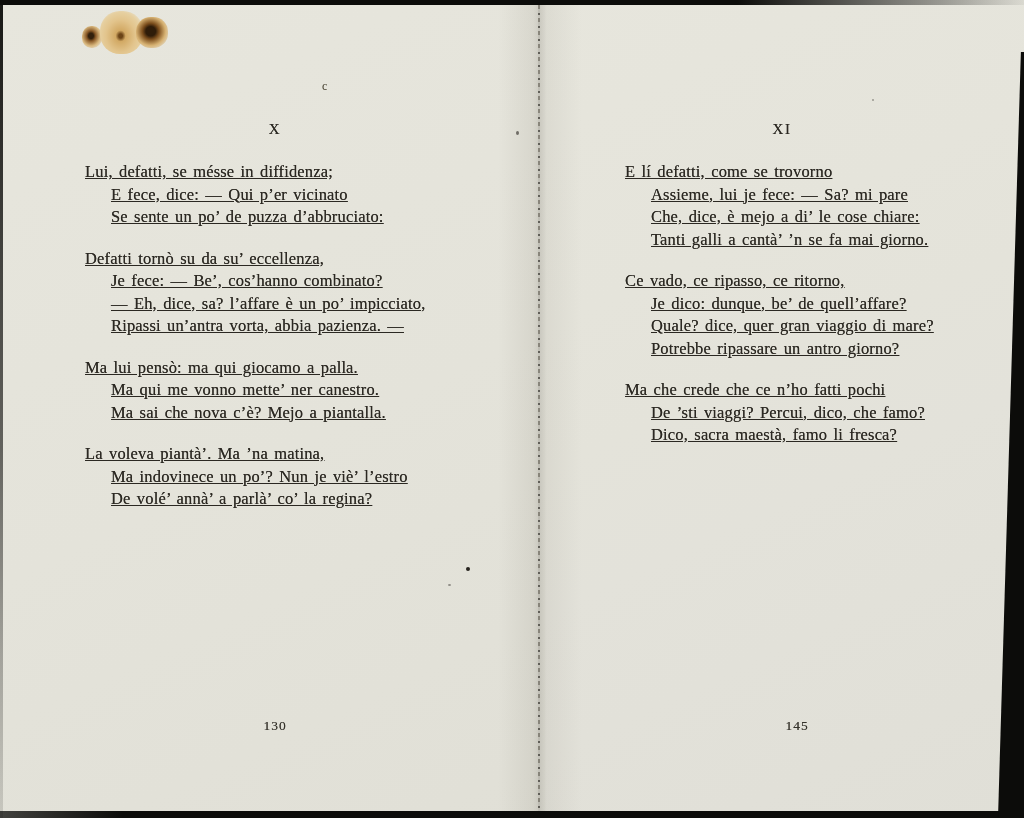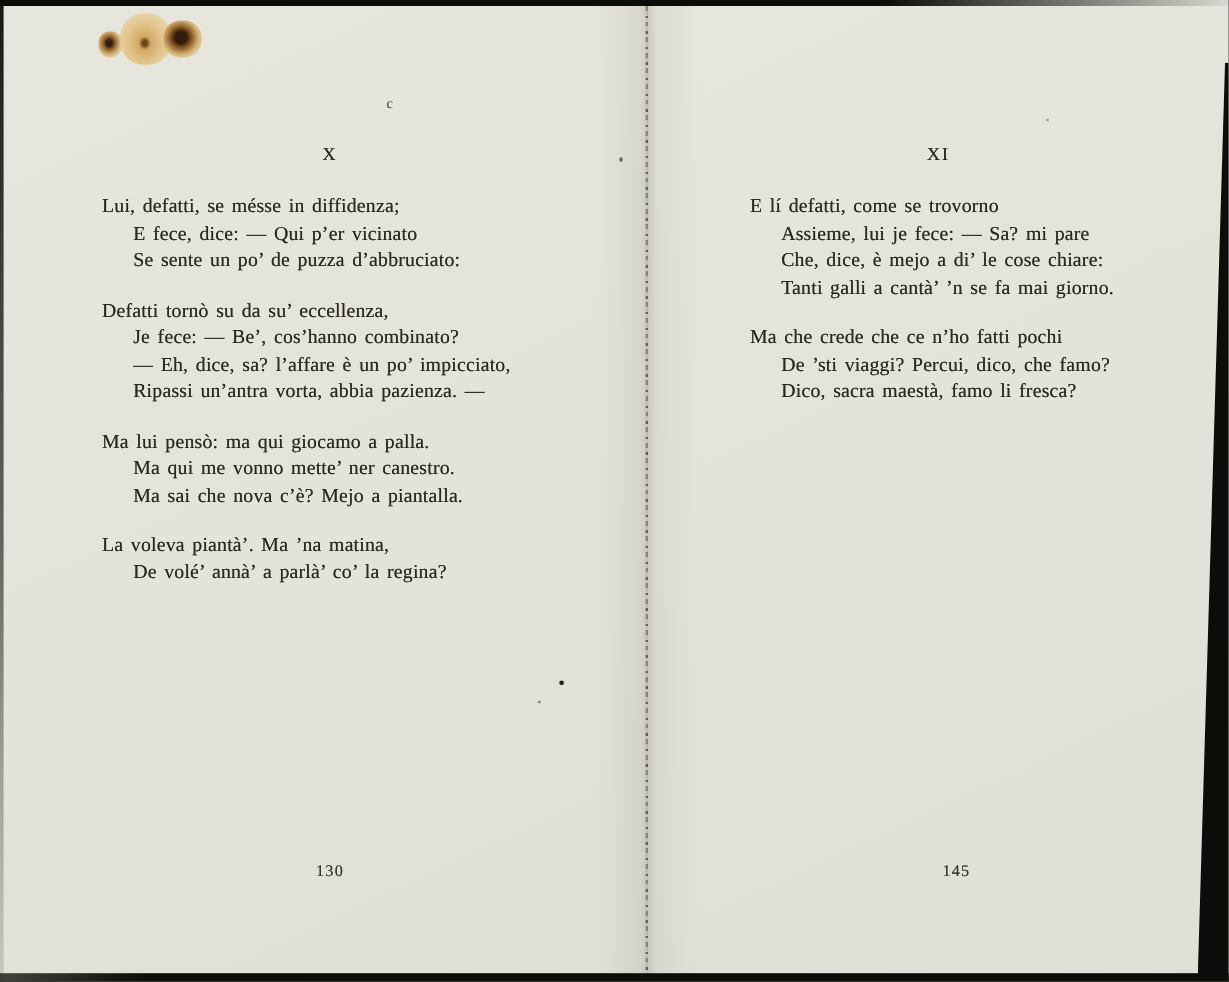--- a/index.html
+++ b/index.html
@@ -73,21 +73,21 @@
   .header-right{left:602px;width:360px;}
 
   .page-body{
     position:absolute;top:161px;color:var(--ink);
     font-size:16.5px;line-height:22.5px;word-spacing:0.12em;letter-spacing:0.01em;
     text-shadow:0 0 0.55px rgba(43,40,34,0.75);
   }
   .body-left{left:85px;width:440px;}
   .body-right{left:625px;width:390px;}
 
-  .stanza{margin:0 0 19px 0;}
+  .stanza{margin:0 0 19px 0;text-decoration:underline;}
   .verse-line{white-space:nowrap;}
   .verse-line.indent{padding-left:26px;}
 
   .page-number{
     position:absolute;top:718px;font-size:13.5px;letter-spacing:1px;
     color:#35322b;text-align:center;text-shadow:0 0 0.4px rgba(43,40,34,0.6);
   }
   .number-left{left:85px;width:380px;}
   .number-right{left:617px;width:360px;}
 </style>
@@ -130,34 +130,41 @@
         <div class="verse-line indent">— Eh, dice, sa? l’affare è un po’ impicciato,</div>
         <div class="verse-line indent">Ripassi un’antra vorta, abbia pazienza. —</div>
       </div>
       <div class="stanza">
         <div class="verse-line">Ma lui pensò: ma qui giocamo a palla.</div>
         <div class="verse-line indent">Ma qui me vonno mette’ ner canestro.</div>
         <div class="verse-line indent">Ma sai che nova c’è? Mejo a piantalla.</div>
       </div>
       <div class="stanza">
         <div class="verse-line">La voleva piantà’. Ma ’na matina,</div>
+        <div class="verse-line indent">Ma indovinece un po’? Nun je viè’ l’estro</div>
         <div class="verse-line indent">De volé’ annà’ a parlà’ co’ la regina?</div>
       </div>
     </div>
   <div class="page-number number-left">130</div>
 
   <div class="page-header header-right">XI</div>
   <div class="page-body body-right">
       <div class="stanza">
         <div class="verse-line">E lí defatti, come se trovorno</div>
         <div class="verse-line indent">Assieme, lui je fece: — Sa? mi pare</div>
         <div class="verse-line indent">Che, dice, è mejo a di’ le cose chiare:</div>
         <div class="verse-line indent">Tanti galli a cantà’ ’n se fa mai giorno.</div>
       </div>
       <div class="stanza">
+        <div class="verse-line">Ce vado, ce ripasso, ce ritorno,</div>
+        <div class="verse-line indent">Je dico: dunque, be’ de quell’affare?</div>
+        <div class="verse-line indent">Quale? dice, quer gran viaggio di mare?</div>
+        <div class="verse-line indent">Potrebbe ripassare un antro giorno?</div>
+      </div>
+      <div class="stanza">
         <div class="verse-line">Ma che crede che ce n’ho fatti pochi</div>
         <div class="verse-line indent">De ’sti viaggi? Percui, dico, che famo?</div>
         <div class="verse-line indent">Dico, sacra maestà, famo li fresca?</div>
       </div>
     </div>
   <div class="page-number number-right">145</div>
 
 </div>
 
 </body></html>

